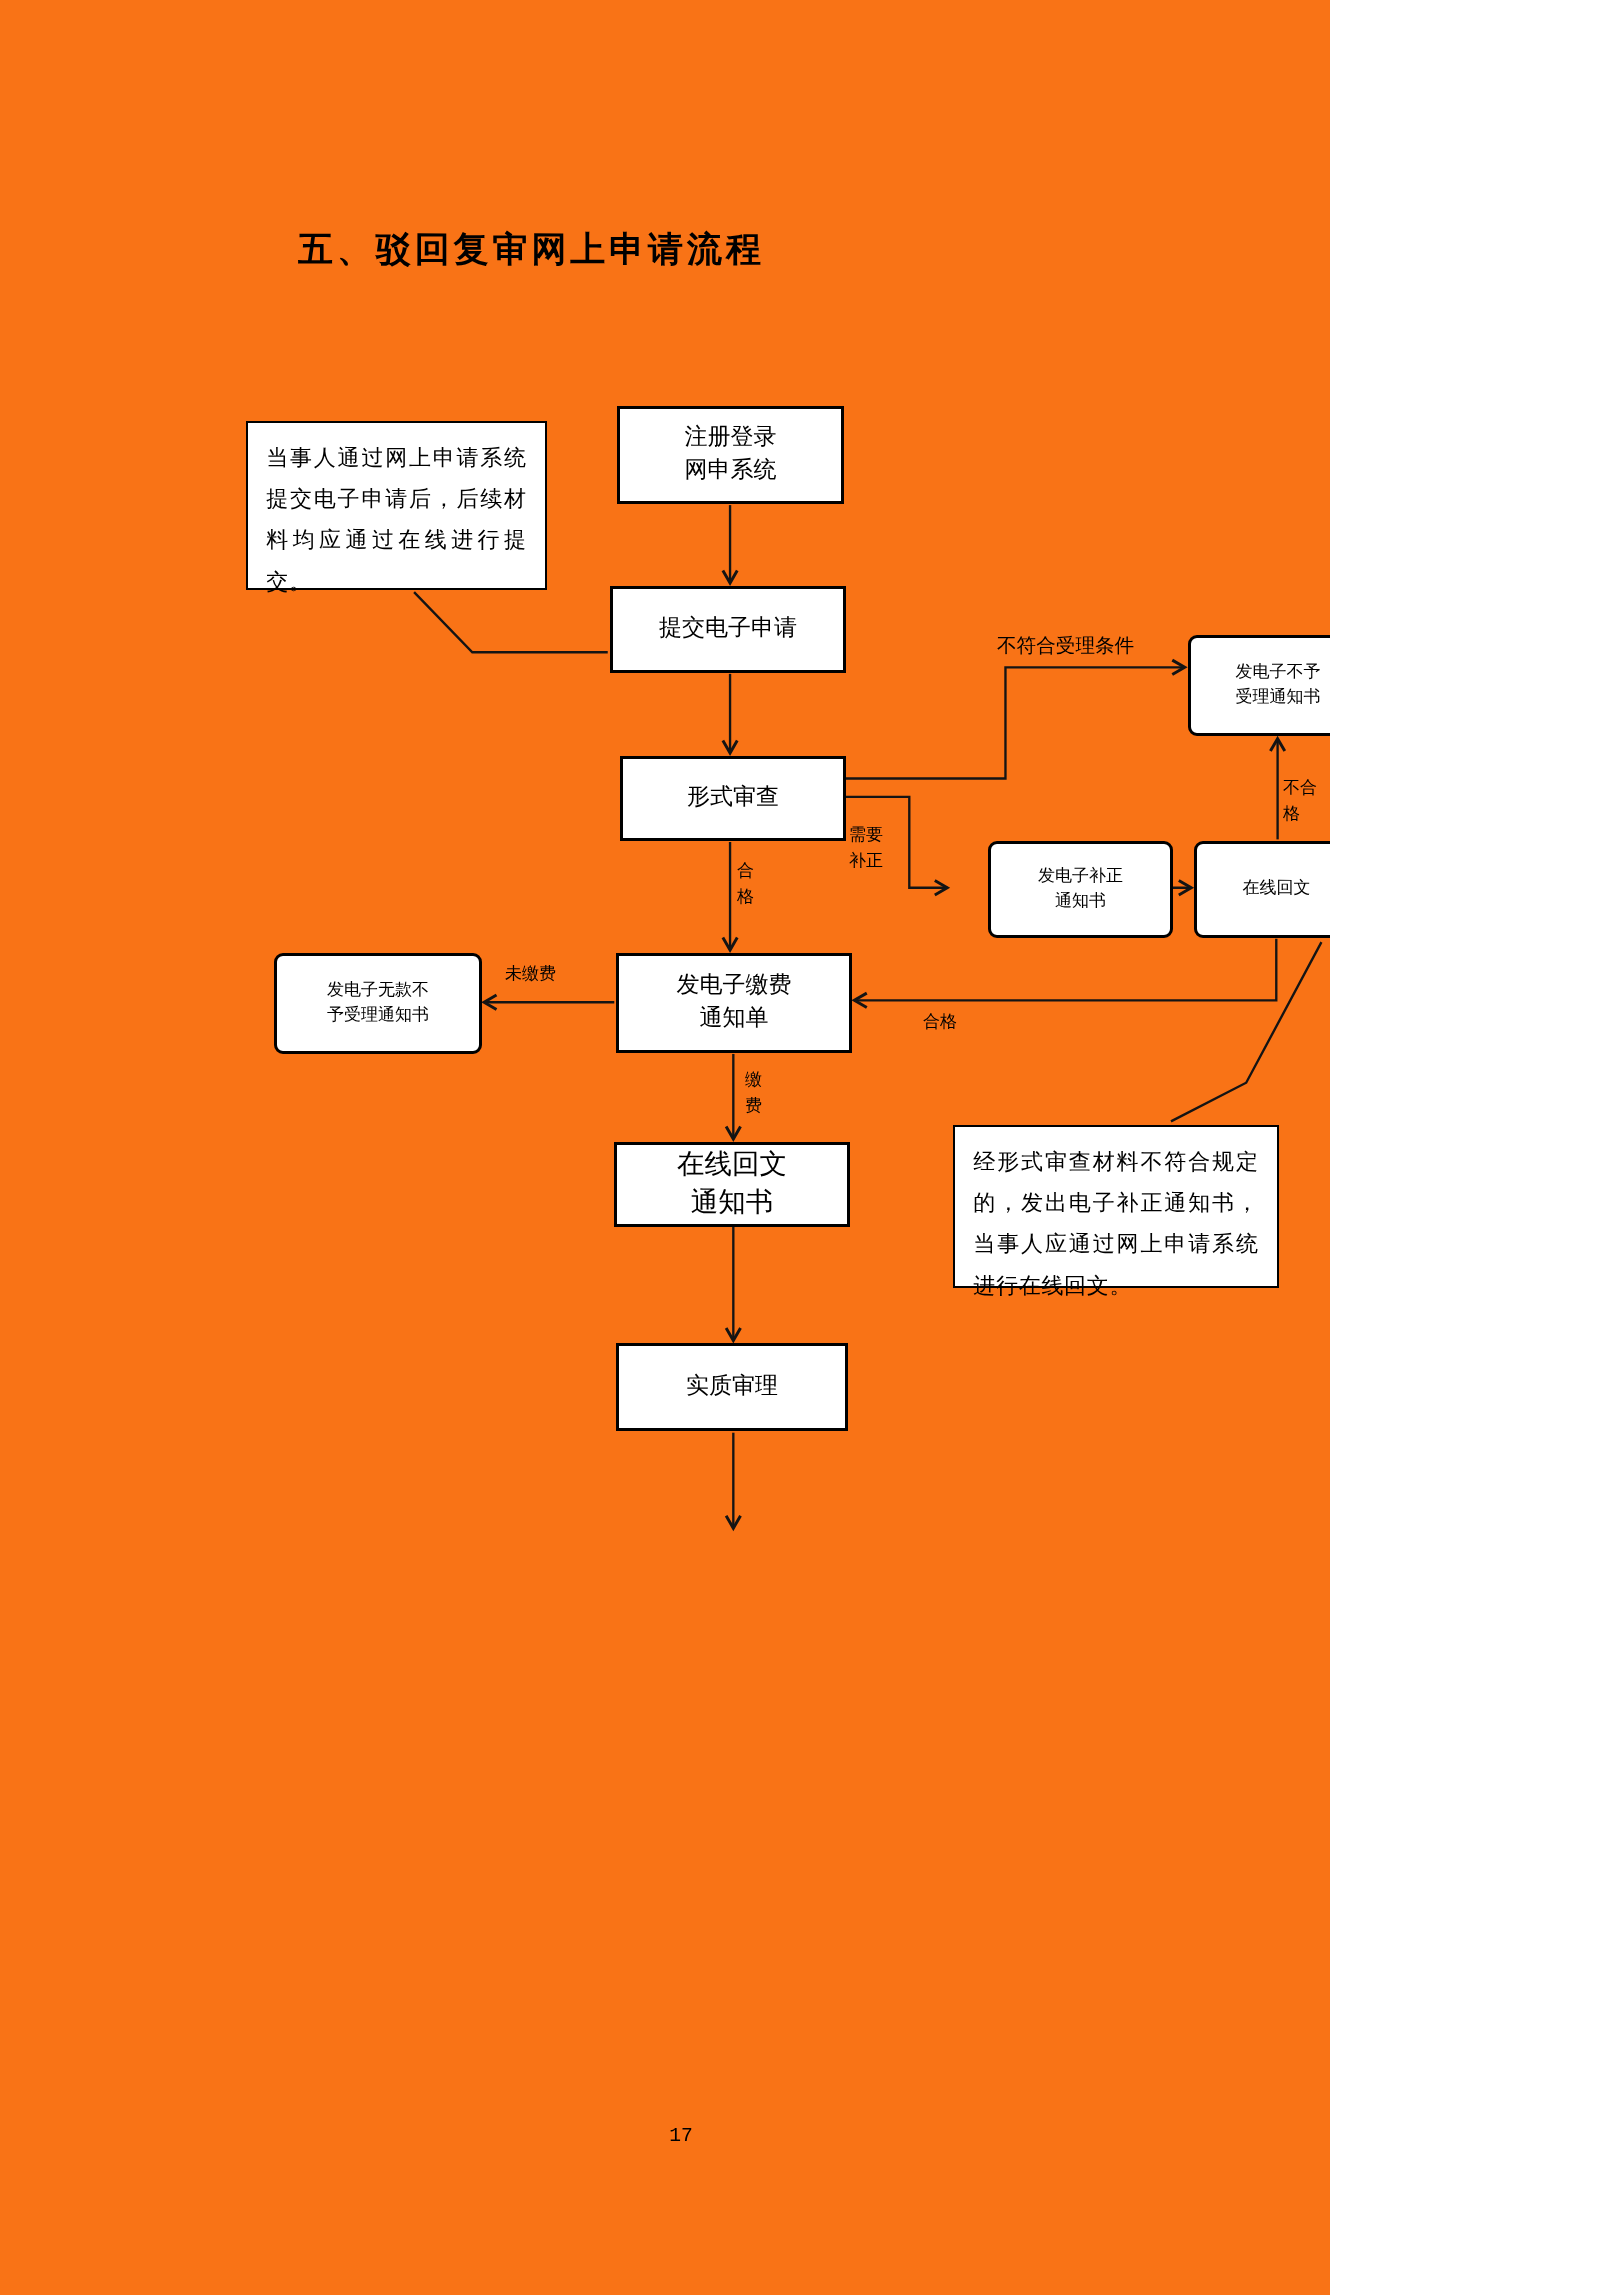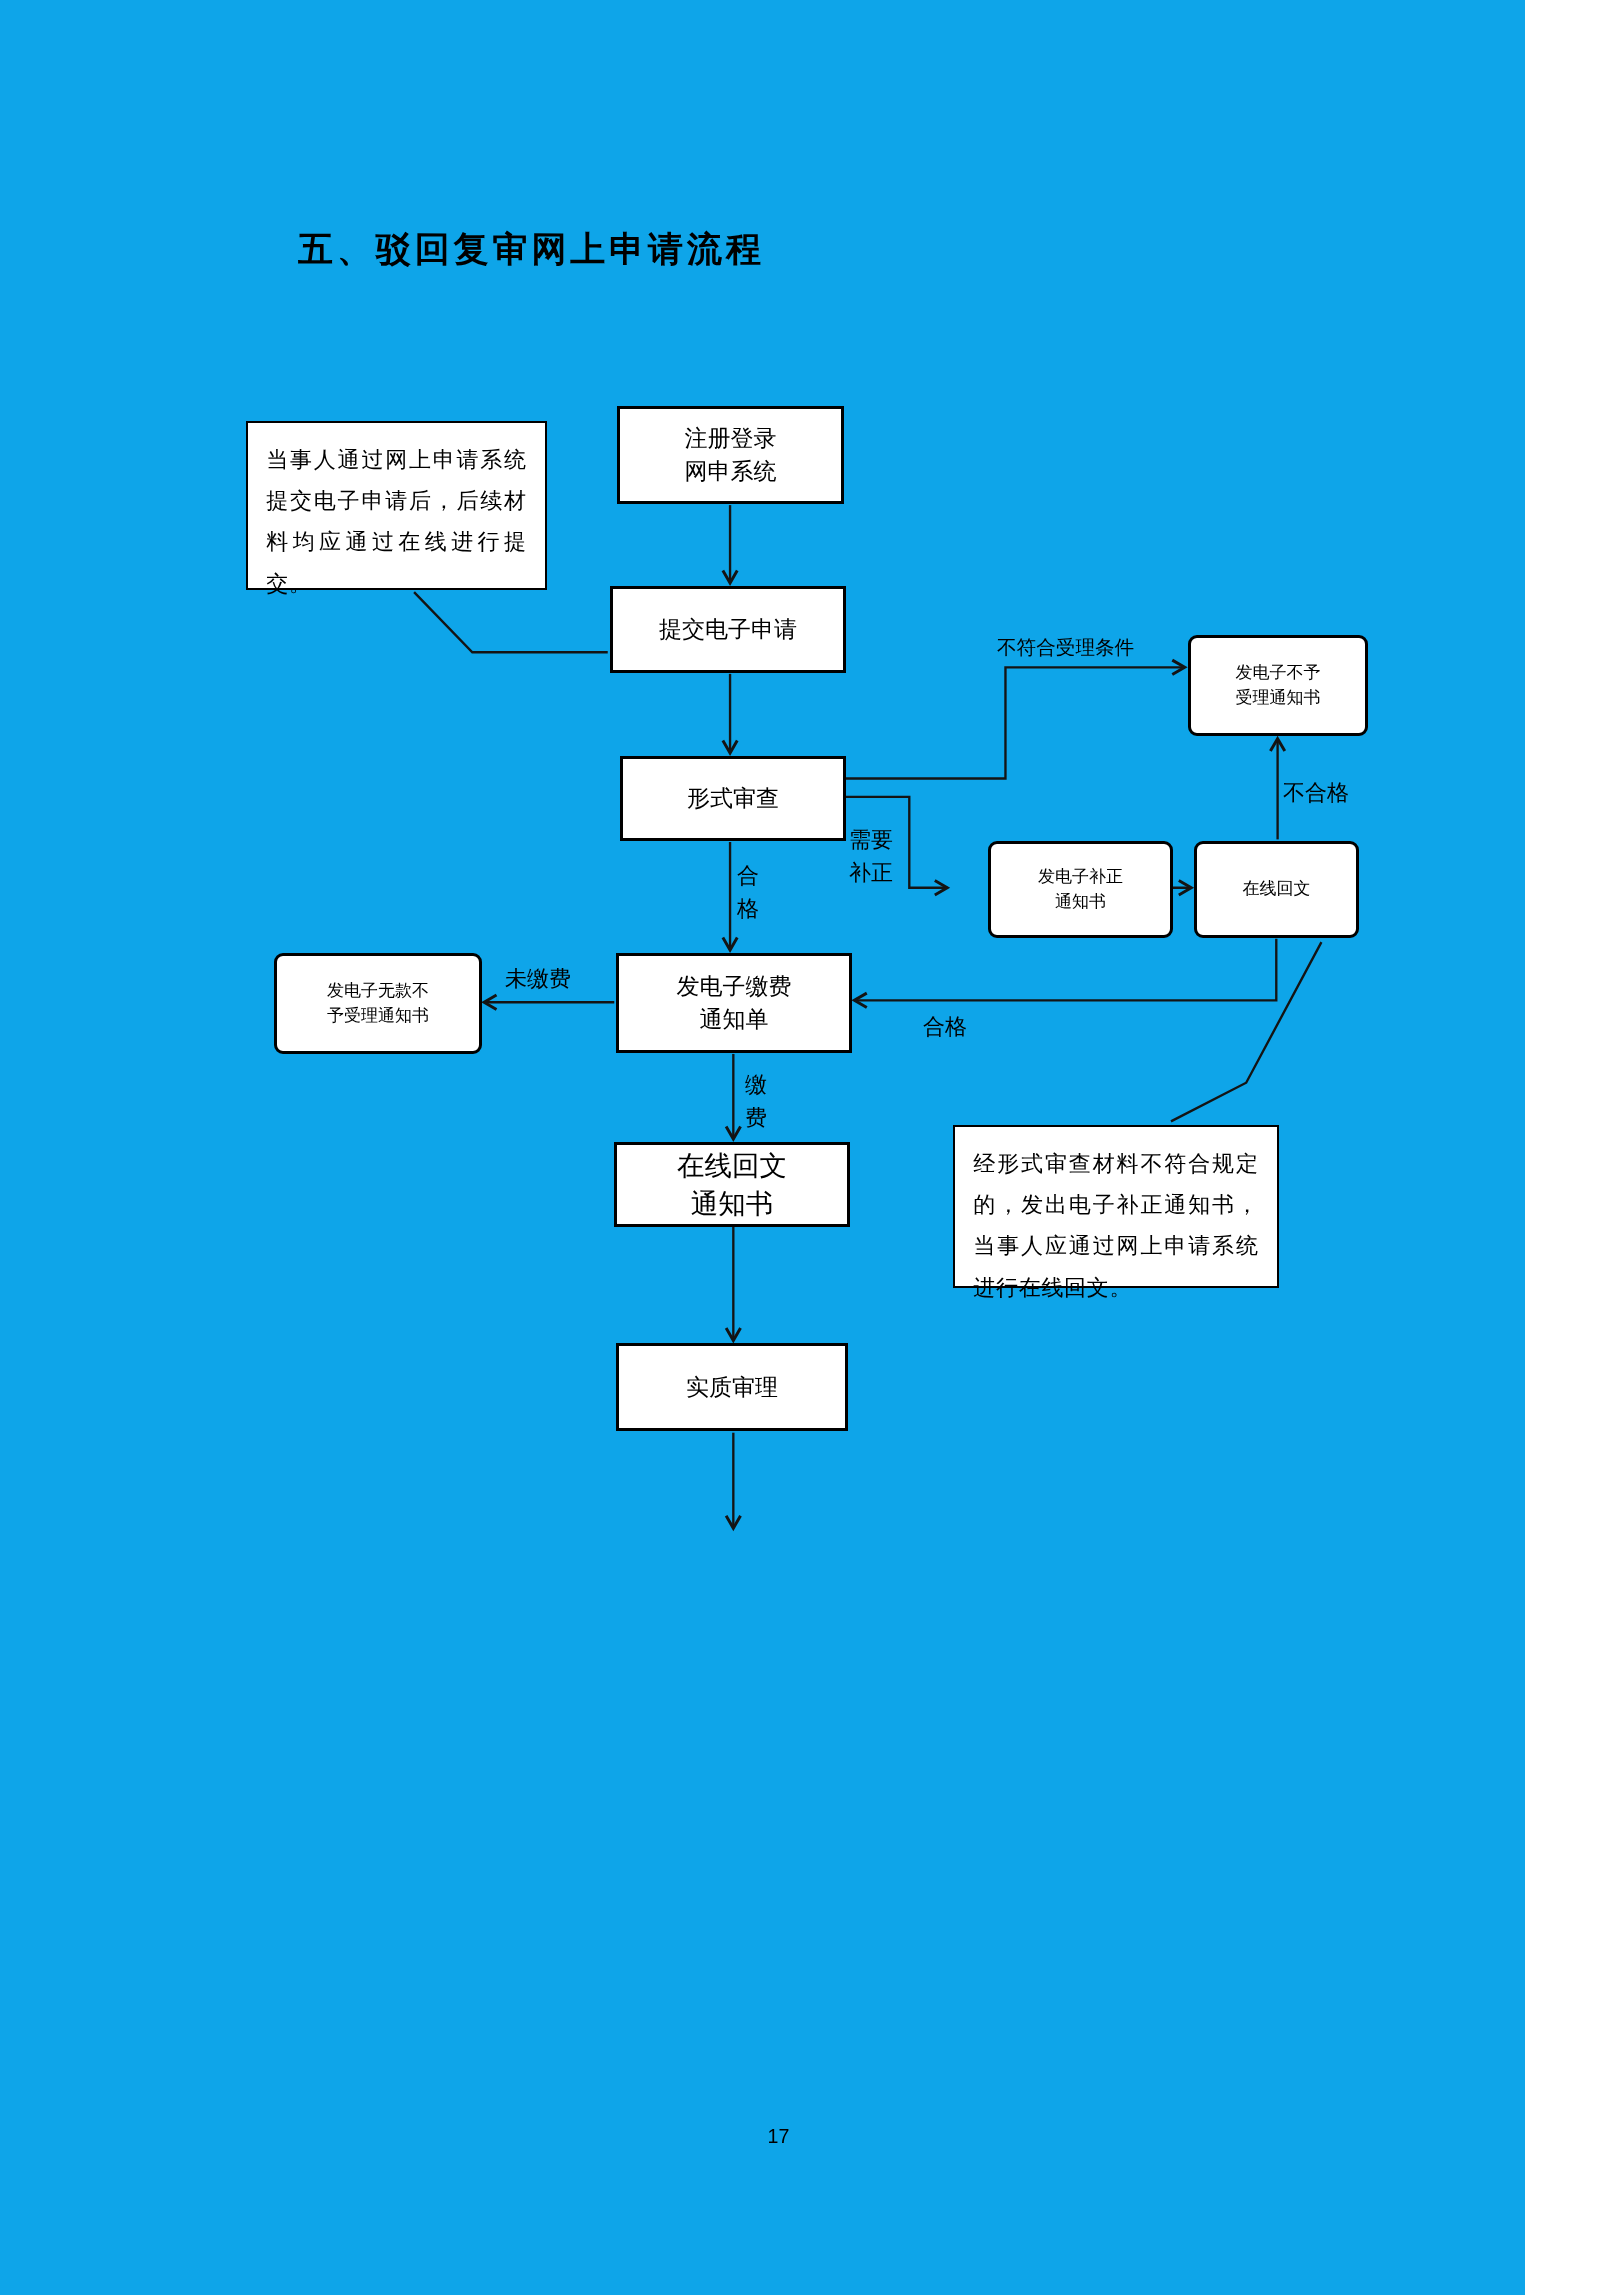--- a/index.html
+++ b/index.html
@@ -1,20 +1,20 @@
 <!DOCTYPE html>
 <html style="font-size:10.5px"><head>
 <meta charset="utf-8">
 <style>
   html,body{margin:0;padding:0;background:#ffffff;}
   #page{
     position:relative;
-    width:1525px;height:2295px;
-    background:#0ea5e9;
-    font-family:Liberation Sans, sans-serif;
+    width:1330px;height:2295px;
+    background:#f97316;
+    font-family:Liberation Mono, monospace;
     color:#000;
     overflow:hidden;
   }
   #connectors{position:absolute;left:0;top:0;width:1623px;height:2295px;}
   .doc-title{
     position:absolute;left:298px;top:226px;
     font-size:35px;font-weight:bold;letter-spacing:3.9px;
     white-space:nowrap;
   }
   .flowbox{
@@ -35,21 +35,21 @@
     background:#fff;
     box-sizing:border-box;
     font-size:22px;
     line-height:1.88;
     text-align:justify;
     letter-spacing:0.7px;
     padding:15.7px 18.3px;
   }
   .edge-label{
     position:absolute;
-    font-size:22px;
+    font-size:17px;
     line-height:1.5;
     white-space:pre-line;
   }
   .edge-label.small{font-size:19.6px;white-space:nowrap;}
   .page-number{
     position:absolute;left:0;top:2125px;width:100%;
     text-align:center;font-size:19.6px;padding-left:16px;
   }
 </style>
 </head>

